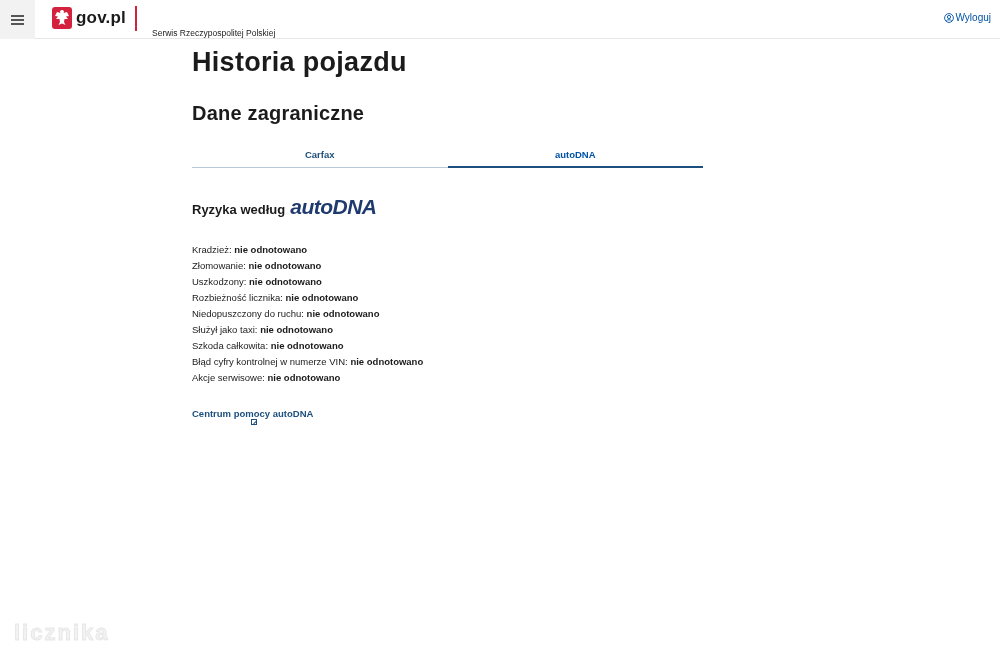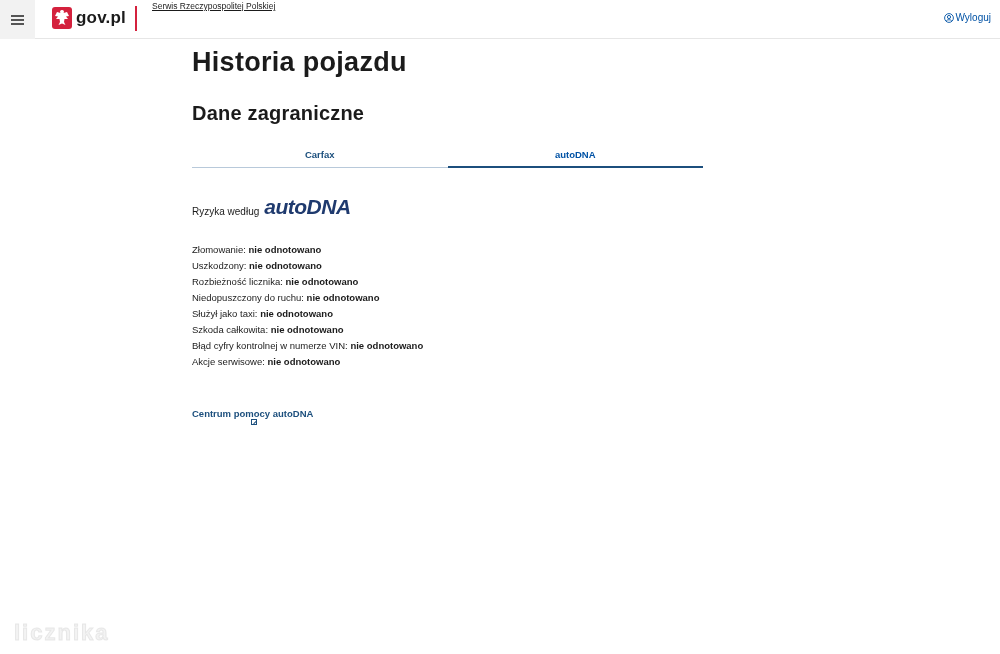--- a/index.html
+++ b/index.html
@@ -8,35 +8,35 @@
 
   .header { position: absolute; left: 0; top: 0; width: 1000px; height: 39px; border-bottom: 1px solid #e6e6e6; background: #fff; }
   .menu-btn { position: absolute; left: 0; top: 0; width: 35px; height: 39px; background: #f2f2f2; display: flex; align-items: center; justify-content: center; cursor: pointer; }
   .menu-btn .bars { width: 13px; height: 10px; display: flex; flex-direction: column; justify-content: space-between; }
   .menu-btn .bars span { display: block; height: 2px; background: #555; }
 
   .logo { position: absolute; left: 52px; top: 6px; display: flex; align-items: center; height: 24px; }
   .eagle { width: 20px; height: 22px; }
   .logo-text { font-weight: bold; font-size: 17px; color: #1b1b1b; margin-left: 4px; letter-spacing: 0.2px; }
   .logo-sep { position: absolute; left: 135px; top: 6px; width: 2px; height: 25px; background: #d4213d; }
-  .service-name { position: absolute; left: 152px; top: 1px; font-size: 8.5px; color: #1b1b1b; text-decoration: underline; }
+  .service-name { position: absolute; left: 152px; top: 28px; font-size: 8.5px; color: #1b1b1b; }
 
   .logout { position: absolute; right: 9px; top: 12px; display: flex; align-items: center; font-size: 10px; color: #0052a5; cursor: pointer; }
   .logout svg { width: 10px; height: 10px; margin-right: 2px; }
 
   .main { position: absolute; left: 192px; top: 40px; width: 512px; }
   .page-title { position: absolute; top: 7px; left: 0; font-size: 27px; font-weight: bold; color: #1b1b1b; white-space: nowrap; letter-spacing: 0.3px; }
   .section-title { position: absolute; top: 62px; left: 0; font-size: 20px; font-weight: bold; color: #1b1b1b; white-space: nowrap; letter-spacing: 0.2px; }
 
   .tabs { position: absolute; top: 102px; left: 0; width: 511px; height: 26px; display: flex; }
   .tab { flex: 1; text-align: center; font-size: 9.5px; font-weight: bold; color: #1c4f7d; padding-top: 7px; border-bottom: 1px solid #b8c9da; cursor: pointer; }
   .tab.active { border-bottom: 2px solid #1c4f7d; color: #0052a5; }
 
   .risk-heading { position: absolute; top: 156px; left: 0; display: flex; align-items: flex-end; }
-  .risk-label { font-size: 10px; font-weight: normal; color: #1b1b1b; margin-bottom: 1px; }
+  .risk-label { font-size: 13px; font-weight: bold; color: #1b1b1b; margin-bottom: 1px; }
   .autodna-logo { margin-left: 5px; font-size: 21px; font-weight: bold; font-style: italic; color: #1f3a6e; letter-spacing: -0.5px; line-height: 22px; }
 
   .risk-list { position: absolute; top: 202px; left: 0; list-style: none; }
   .risk-list li { font-size: 9.5px; line-height: 16px; color: #1b1b1b; white-space: nowrap; }
   .risk-list li .val { font-weight: bold; }
 
   .help-link { position: absolute; top: 368px; left: 0; font-size: 9.5px; font-weight: bold; color: #1c4f7d; text-decoration: none; display: flex; align-items: center; cursor: pointer; flex-direction: column; }
   .help-link .ext { display: inline-block; width: 6px; height: 6px; border: 1px solid #1c4f7d; margin-left: 2px; position: relative; }
   .help-link .ext::after { content: ""; position: absolute; left: 1px; top: 2px; width: 4px; height: 1px; background: #1c4f7d; transform: rotate(-45deg); }
 
@@ -80,20 +80,21 @@
     <div class="tab">Carfax</div>
     <div class="tab active">autoDNA</div>
   </div>
 
   <div class="risk-heading">
     <span class="risk-label">Ryzyka według</span>
     <span class="autodna-logo">autoDNA</span>
   </div>
 
   <ul class="risk-list">
+    <li><span>Kradzież:</span> <span class="val">nie odnotowano</span></li>
     <li><span>Złomowanie:</span> <span class="val">nie odnotowano</span></li>
     <li><span>Uszkodzony:</span> <span class="val">nie odnotowano</span></li>
     <li><span>Rozbieżność licznika:</span> <span class="val">nie odnotowano</span></li>
     <li><span>Niedopuszczony do ruchu:</span> <span class="val">nie odnotowano</span></li>
     <li><span>Służył jako taxi:</span> <span class="val">nie odnotowano</span></li>
     <li><span>Szkoda całkowita:</span> <span class="val">nie odnotowano</span></li>
     <li><span>Błąd cyfry kontrolnej w numerze VIN:</span> <span class="val">nie odnotowano</span></li>
     <li><span>Akcje serwisowe:</span> <span class="val">nie odnotowano</span></li>
   </ul>
 

